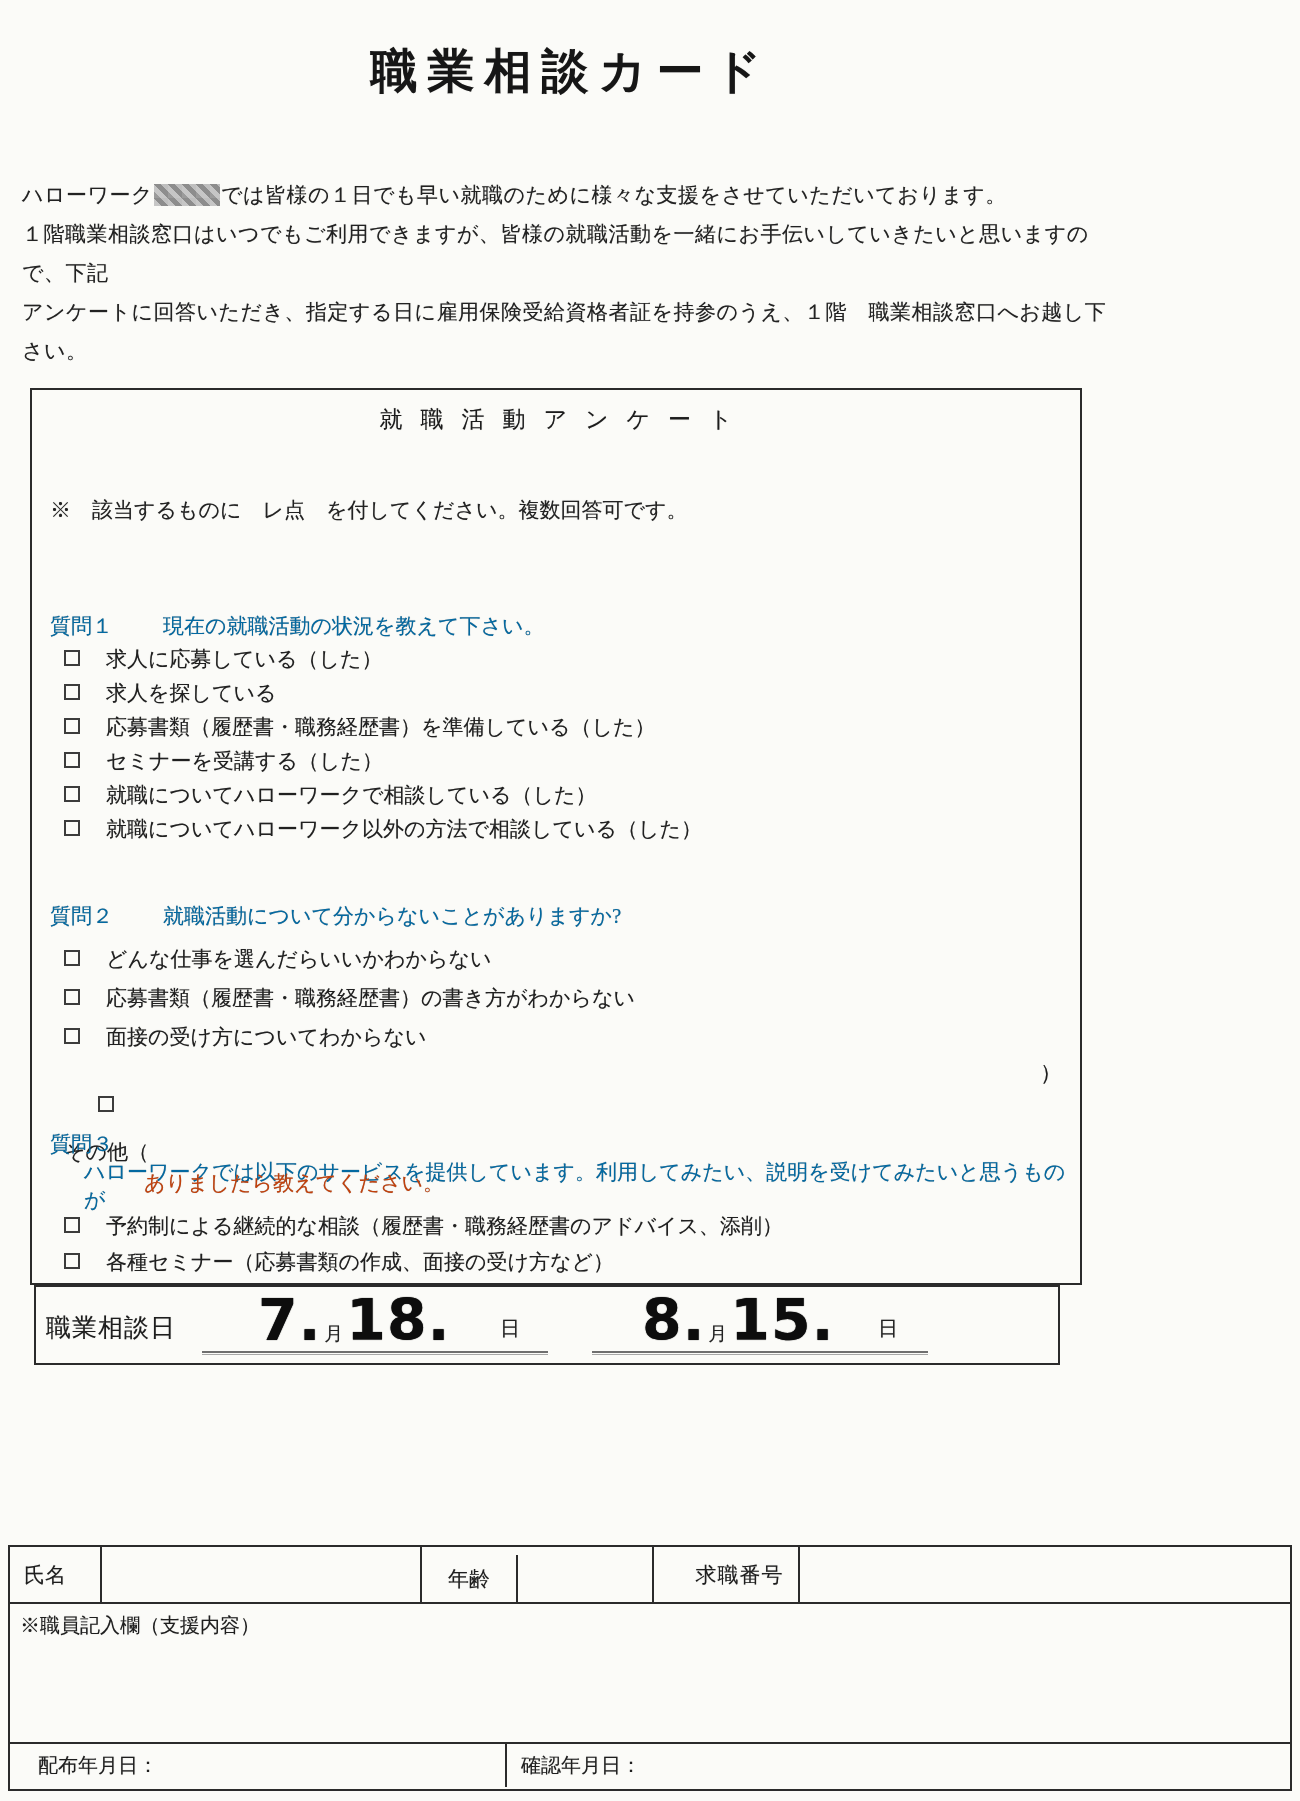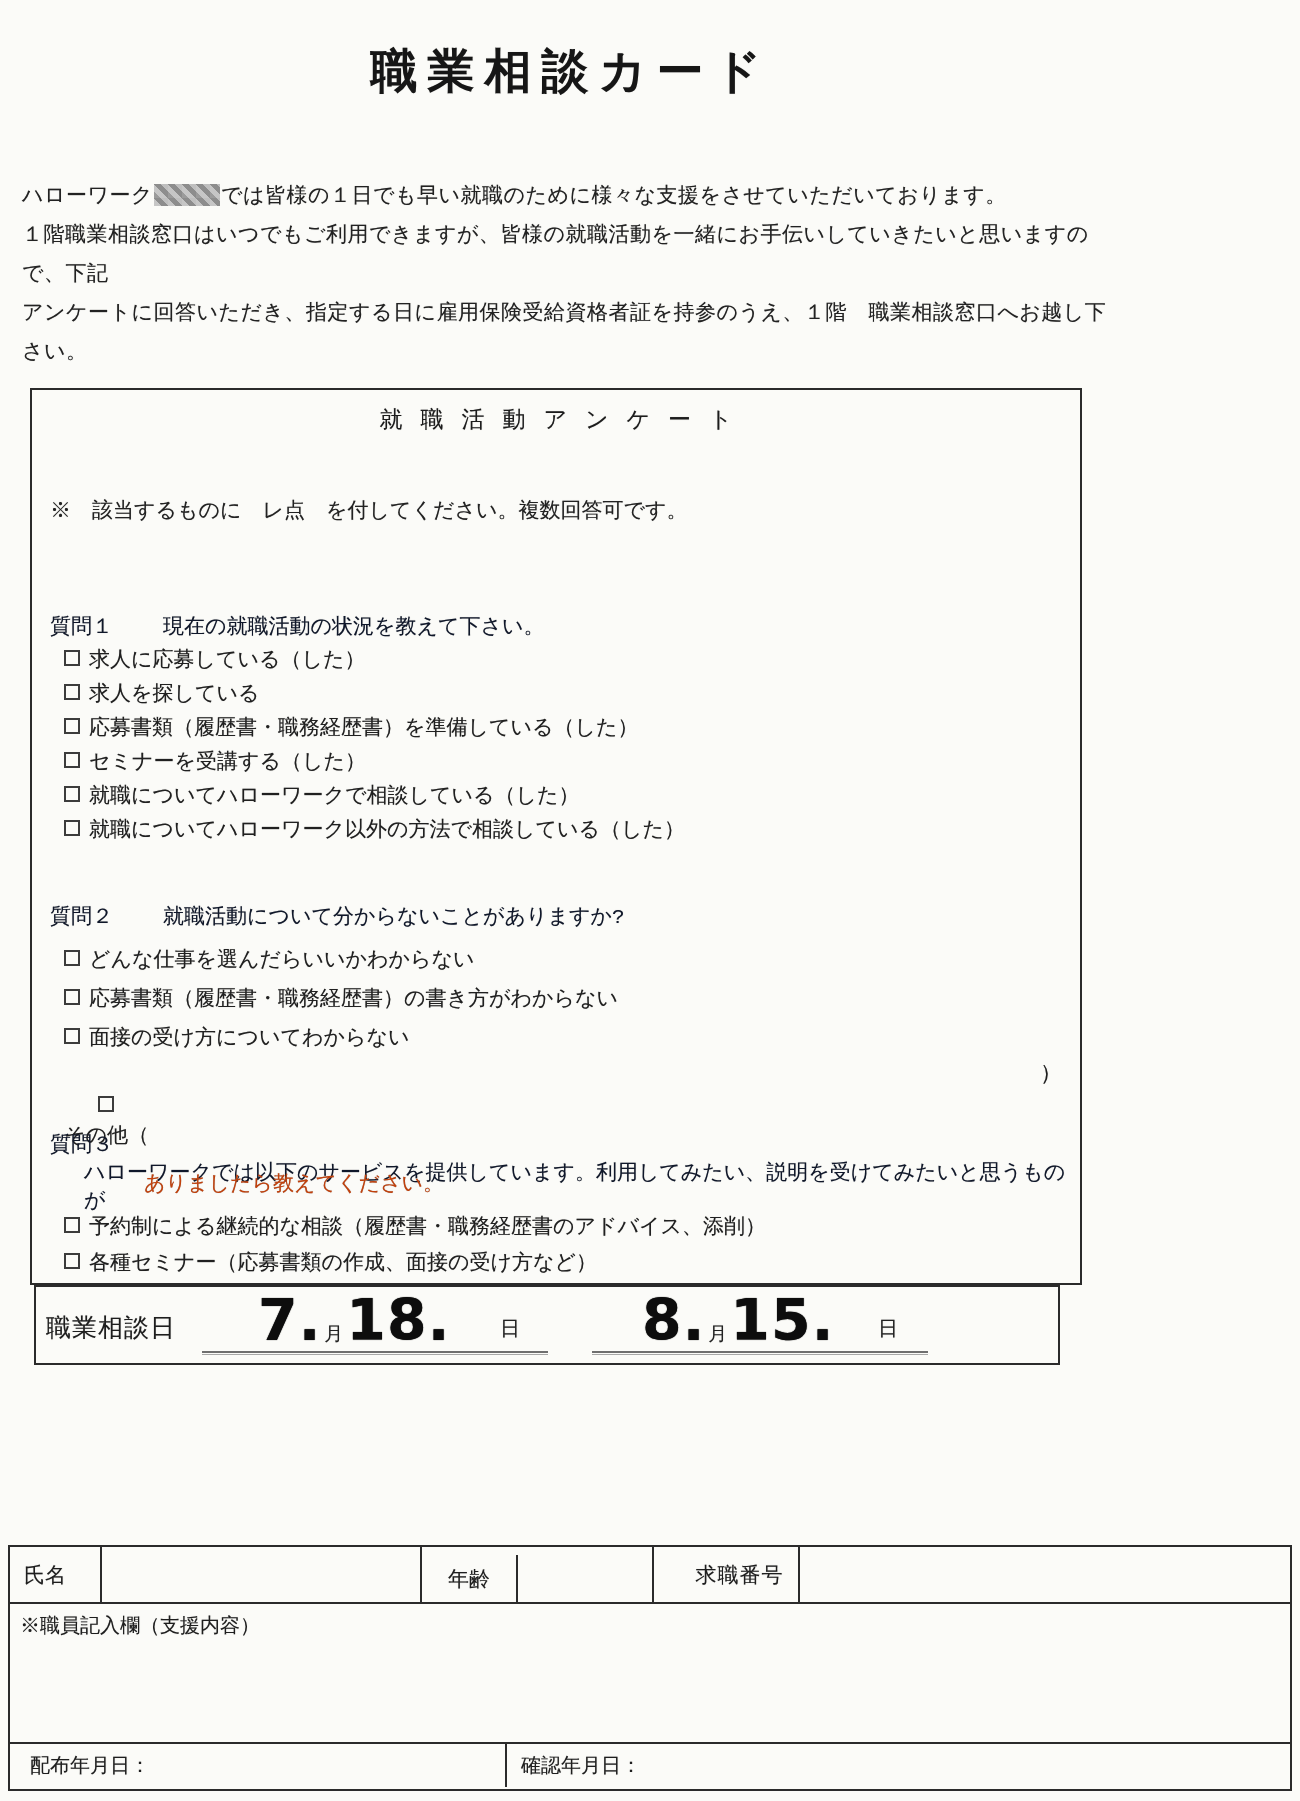--- a/index.html
+++ b/index.html
@@ -36,28 +36,28 @@
     border:2px solid #2b2b2b; background:transparent;
   }
   .survey-title {
     position:absolute; top:14px; left:0; width:100%;
     text-align:center; font-size:23px; letter-spacing:18px;
     text-indent:18px; color:#1c1c1c;
   }
   .survey-note {
     position:absolute; left:18px; top:106px; font-size:21px; color:#222;
   }
-  .qhead { position:absolute; font-size:21px; color:#0f172a;font-family:Liberation Mono, monospace; }
+  .qhead { position:absolute; font-size:21px; color:#0369a1; }
   .qhead .qlabel { display:inline-block; }
   .qhead .qtext  { display:inline-block; }
   .q12gap { margin-left:50px; }
   .q3gap  { margin-left:34px; }
   .qcont { position:absolute; font-size:21px; color:#c2410c; }
   .item {
-    position:absolute; left:32px; display:flex; align-items:center; gap:9px;
+    position:absolute; left:32px; display:flex; align-items:center; gap:26px;
     font-size:21px; color:#202020;
   }
   .cb {
     width:16px; height:16px; border:2px solid #3c3c3c; background:transparent;
     flex:0 0 auto; margin-top:-2px;
   }
   .paren-close { position:absolute; font-size:22px; color:#1c1c1c; }
   
   .consult-box {
     position:absolute; left:34px; top:1285px; width:1026px; height:80px;
@@ -96,21 +96,21 @@
   .c-name    { width:92px;  padding-left:14px; }
   .c-nameval { width:320px; }
   .c-age     { width:96px;  justify-content:center;margin-top:8px; }
   .c-ageval  { width:136px; }
   .c-jsn     { width:146px; justify-content:center; letter-spacing:1px;padding-left:27px; }
   .c-jsnval  { flex:1; border-right:none; }
   .frow2 { height:140px; border-bottom:2px solid #2b2b2b; position:relative; }
   .staff-label { position:absolute; left:10px; top:8px; font-size:20px; }
   .frow3 { display:flex; height:43px; }
   .c-dist { width:497px; border-right:2px solid #2b2b2b; display:flex;
-            align-items:center; padding-left:20px; font-size:20px; }
+            align-items:center; padding-left:28px; font-size:20px; }
   .c-conf { flex:1; display:flex; align-items:center; padding-left:14px; font-size:20px; }
 </style>
 </head>
 <body>
 
 <div class="page">
 
   <div class="doc-title">職業相談カード</div>
 
   <div class="intro">

